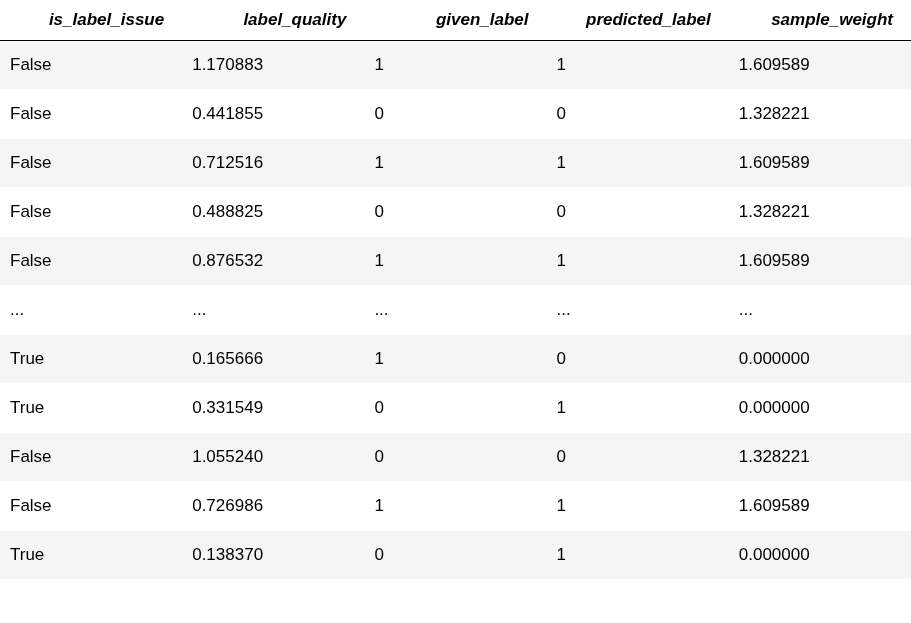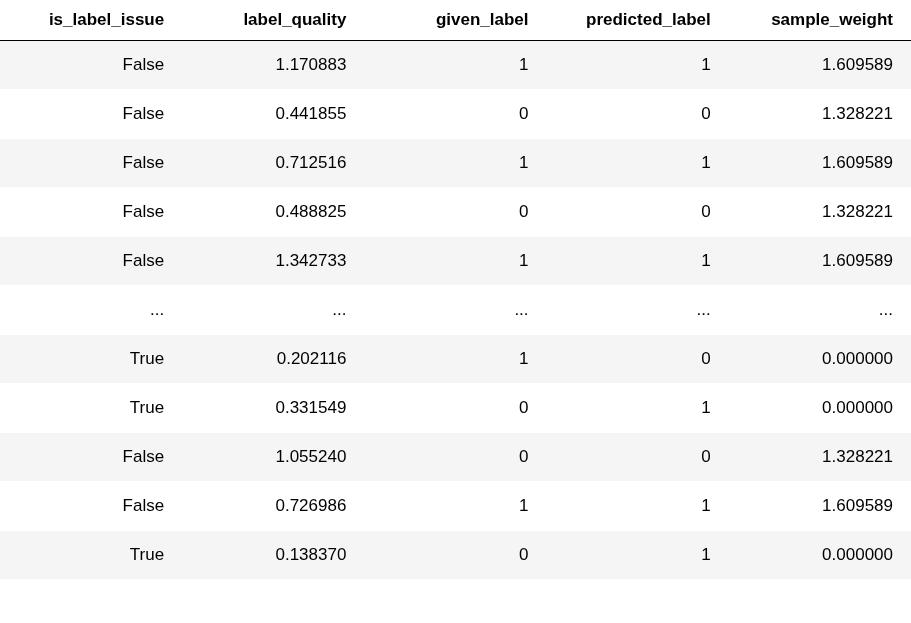--- a/index.html
+++ b/index.html
@@ -19,23 +19,24 @@
       border-collapse: collapse;
       table-layout: fixed;
     }
     th {
       text-align: right;
       font-weight: bold;
       padding: 10px 18px 10px 10px;
       border-bottom: 1px solid #000;
       background: #fff;
       white-space: nowrap;
+      font-style: italic;
     }
     td {
-      text-align: right;
+      text-align: left;
       padding: 14px 18px 14px 10px;
       border-bottom: 1px solid #fff;
       white-space: nowrap;
     }
     tbody tr:nth-child(odd) td {
       background: #f5f5f5;
     }
     tbody tr:nth-child(even) td {
       background: #ffffff;
     }
@@ -89,35 +90,35 @@
     </tr>
     <tr>
       <td>False</td>
       <td>0.488825</td>
       <td>0</td>
       <td>0</td>
       <td>1.328221</td>
     </tr>
     <tr>
       <td>False</td>
-      <td>1.342733</td>
+      <td>0.876532</td>
       <td>1</td>
       <td>1</td>
       <td>1.609589</td>
     </tr>
     <tr>
       <td>...</td>
       <td>...</td>
       <td>...</td>
       <td>...</td>
       <td>...</td>
     </tr>
     <tr>
       <td>True</td>
-      <td>0.202116</td>
+      <td>0.165666</td>
       <td>1</td>
       <td>0</td>
       <td>0.000000</td>
     </tr>
     <tr>
       <td>True</td>
       <td>0.331549</td>
       <td>0</td>
       <td>1</td>
       <td>0.000000</td>

